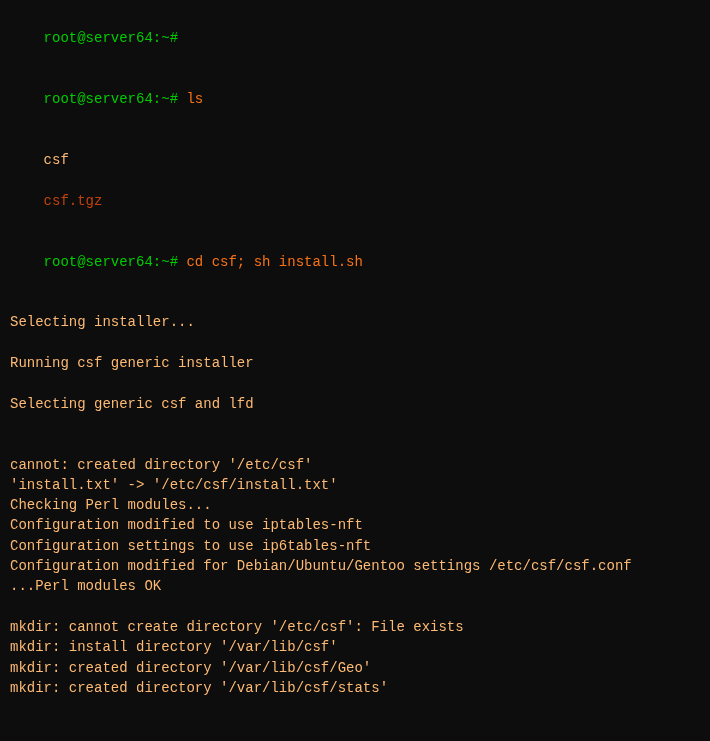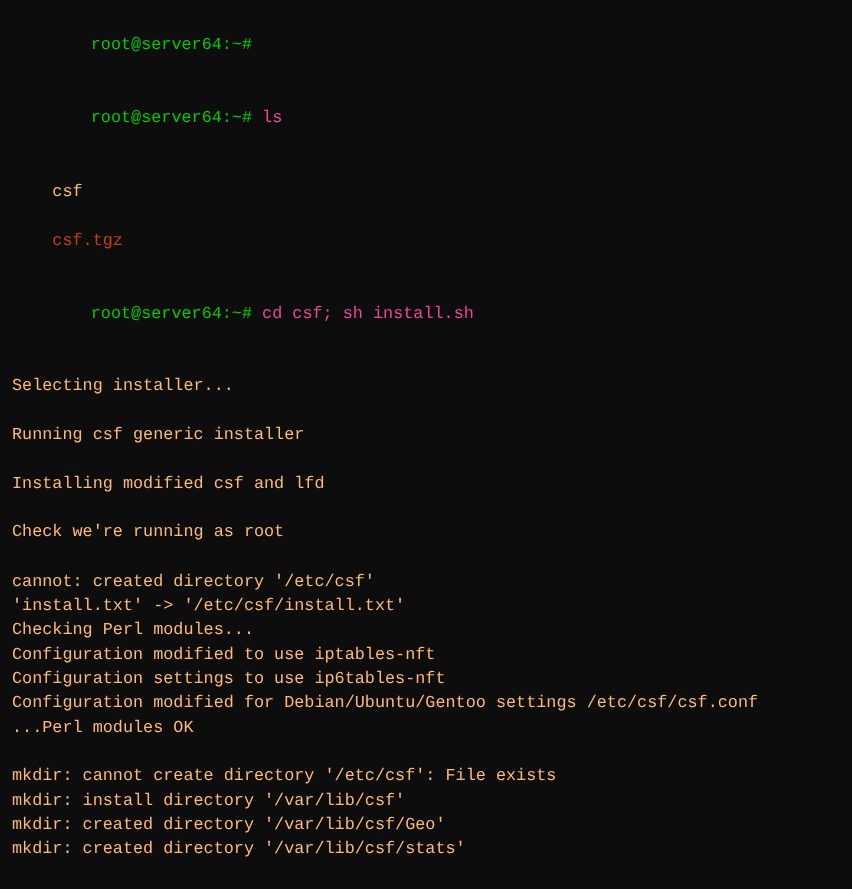--- a/index.html
+++ b/index.html
@@ -24,25 +24,24 @@
       width: 100%;
     }
 
     .line {
       white-space: pre;
       display: block;
     }
 
     .prompt {
       color: #00cc00;
-      margin-left: 32px;
     }
 
     .command {
-      color: #ec4899;
+      color: #f97316;
     }
 
     .highlight-cyan {
       color: #c2410c;
     }
 
     .normal {
       color: #fdba74;
     }
 
@@ -77,25 +76,24 @@
   <span class="empty-line"></span>
 
   <span class="line normal">Selecting installer...</span>
 
   <span class="empty-line"></span>
 
   <span class="line normal">Running csf generic installer</span>
 
   <span class="empty-line"></span>
 
-  <span class="line normal">Installing modified csf and lfd</span>
+  <span class="line normal">Selecting generic csf and lfd</span>
 
   <span class="empty-line"></span>
 
-  <span class="line normal">Check we're running as root</span>
 
   <span class="empty-line"></span>
 
   <span class="line normal">cannot: created directory '/etc/csf'</span>
   <span class="line normal">'install.txt' -&gt; '/etc/csf/install.txt'</span>
   <span class="line normal">Checking Perl modules...</span>
   <span class="line normal">Configuration modified to use iptables-nft</span>
   <span class="line normal">Configuration settings to use ip6tables-nft</span>
   <span class="line normal">Configuration modified for Debian/Ubuntu/Gentoo settings /etc/csf/csf.conf</span>
   <span class="line normal">...Perl modules OK</span>

